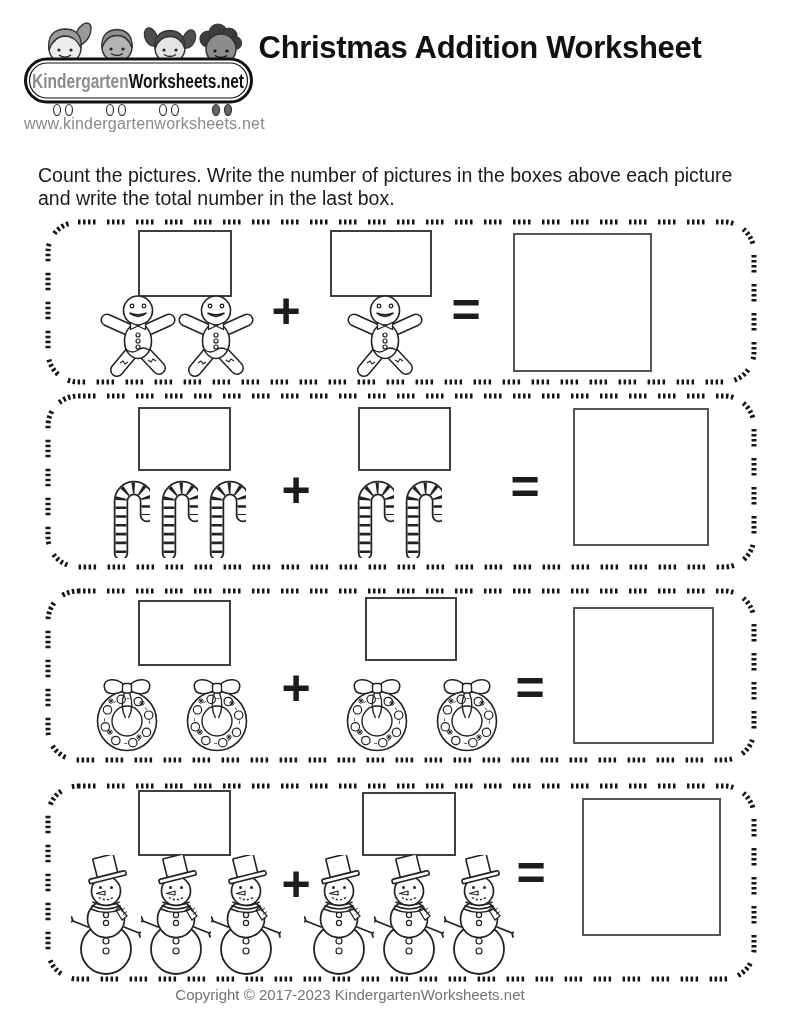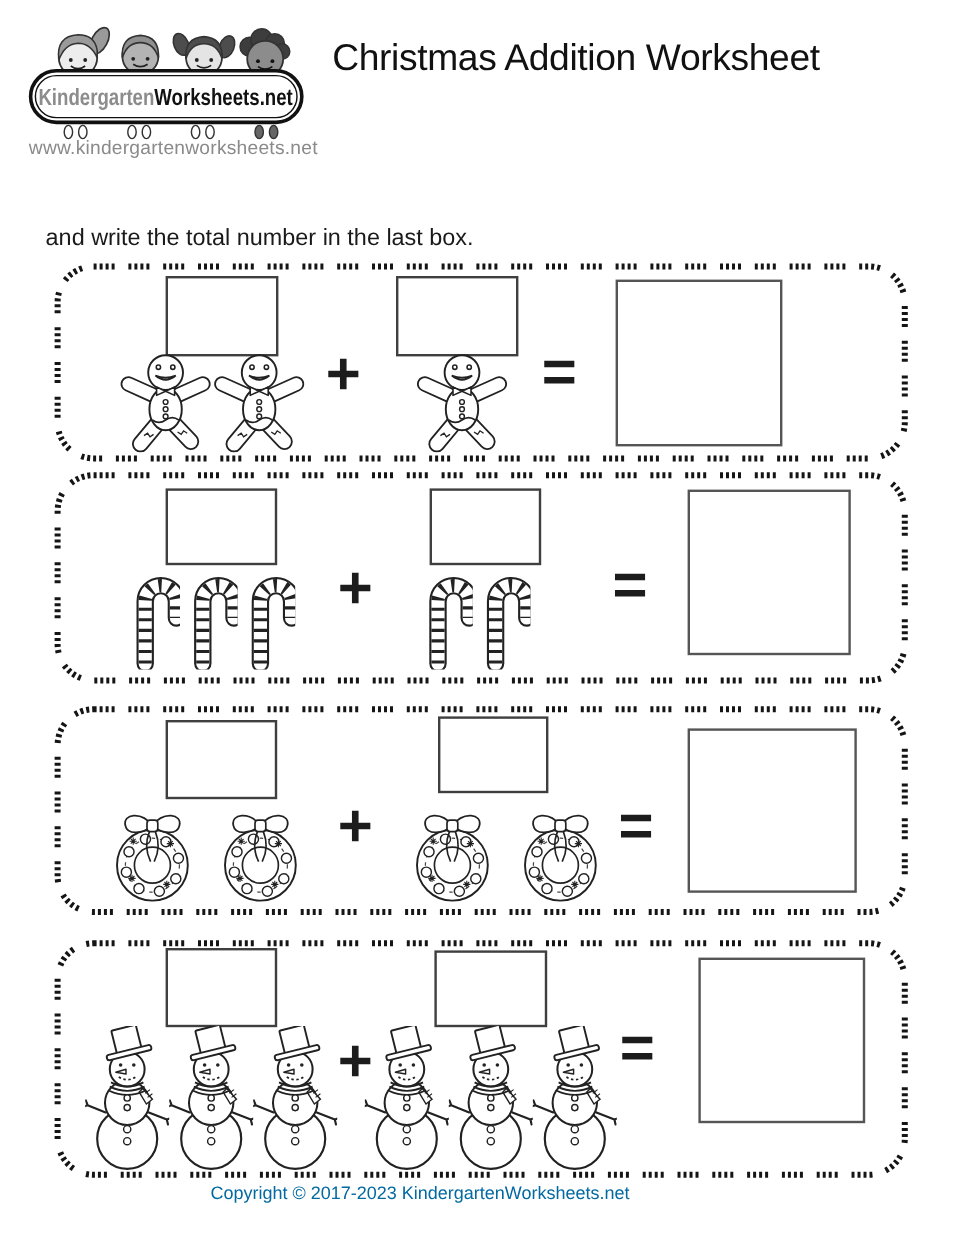--- a/index.html
+++ b/index.html
@@ -7,21 +7,21 @@
     position:relative;width:800px;height:1035px;background:#fff;overflow:hidden;
     font-family:"Liberation Sans", sans-serif;color:#1a1a1a;
   }
   
   .logo-svg{position:absolute;left:20px;top:12px;}
   .logo-url{
     position:absolute;left:24px;top:115px;font-size:16px;color:#8a8a8a;letter-spacing:.2px;
   }
   .page-title{
     position:absolute;left:250px;top:30px;width:460px;margin:0;text-align:center;
-    font-size:31px;font-weight:400;letter-spacing:-.3px;color:#111;
+    font-size:31px;font-weight:700;letter-spacing:-.3px;color:#111;
   }
   .name-row{position:absolute;left:438px;top:114px;font-size:28px;color:#111;}
   .name-line{display:inline-block;width:238px;height:26px;border-bottom:2.5px solid #111;}
   .instructions{
     position:absolute;left:38px;top:164px;width:742px;margin:0;
     font-size:19.5px;line-height:23px;color:#1a1a1a;
   }
   
   .problem-row{position:absolute;left:45px;width:712px;}
   .stitch{position:absolute;left:0;top:0;}
@@ -31,21 +31,21 @@
   .sign{
     position:absolute;width:50px;height:50px;line-height:50px;text-align:center;
     font-size:50px;font-weight:700;color:#1c1c1c;
   }
   .group{position:absolute;display:flex;align-items:flex-end;justify-content:center;}
   .pic-gingerbread-man{width:76px;height:84px;}
   .pic-candy-cane{width:40px;height:84px;}
   .pic-wreath{width:90px;height:84px;}
   .pic-snowman{width:70px;height:120px;}
   
-  .footer{position:absolute;left:0;width:700px;text-align:center;color:#0369a1;}
+  .footer{position:absolute;left:0;width:700px;text-align:center;color:#737373;}
   .footer.l1{top:986px;font-size:15px;}
   .footer.l2{top:1005px;font-size:15px;}
   .defs{position:absolute;width:0;height:0;overflow:hidden;}
 </style>
 </head>
 <body>
 
 <svg class="defs" xmlns="http://www.w3.org/2000/svg">
   <defs>
     <symbol id="sym-gingerbread-man" viewBox="0 0 76 84">
@@ -184,21 +184,21 @@
     <rect x="5.5" y="47" width="226" height="43" rx="21.5" fill="#fff" stroke="#111" stroke-width="3"></rect>
     <rect x="9.5" y="51" width="218" height="35" rx="17.5" fill="none" stroke="#111" stroke-width="1.2"></rect>
     <text x="118" y="75.5" text-anchor="middle" font-family="Liberation Sans, sans-serif" font-size="19.5" font-weight="bold" textLength="212" lengthAdjust="spacingAndGlyphs"><tspan fill="#8c8c8c">Kindergarten</tspan><tspan fill="#111">Worksheets.net</tspan></text>
   </svg>
   <div class="logo-url">www.kindergartenworksheets.net</div>
 
   <h1 class="page-title">Christmas Addition Worksheet</h1>
 
 
   <p class="instructions">
-    <br>
+    <span>Count the pictures. Write the number of pictures in the boxes above each picture</span><br>
     <span>and write the total number in the last box.</span>
   </p>
 
   <section class="problem-row" style="top:219px;height:166px">
     <svg class="stitch" width="712" height="166">
       <rect x="3" y="3" width="706" height="160" rx="30" fill="none" stroke="#151515" stroke-width="5" stroke-dasharray="2.5 2.5 2.5 2.5 2.5 2.5 2.5 11.5"></rect>
     </svg>
     <div class="abox small" style="left:93px;top:11px;width:90px;height:63px"></div>
     <div class="sign" style="left:216px;top:67px">+</div>
     <div class="abox small" style="left:285px;top:11px;width:98px;height:63px"></div>

